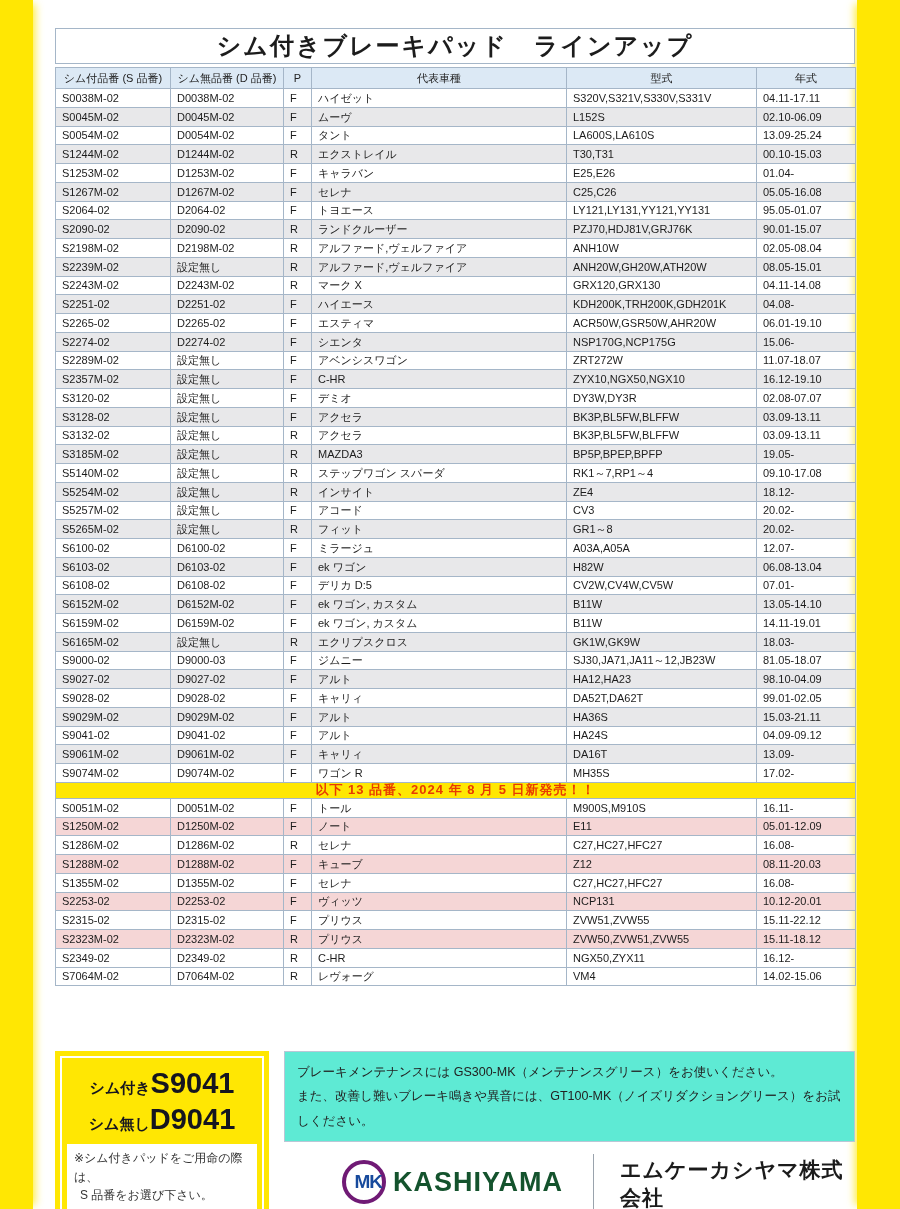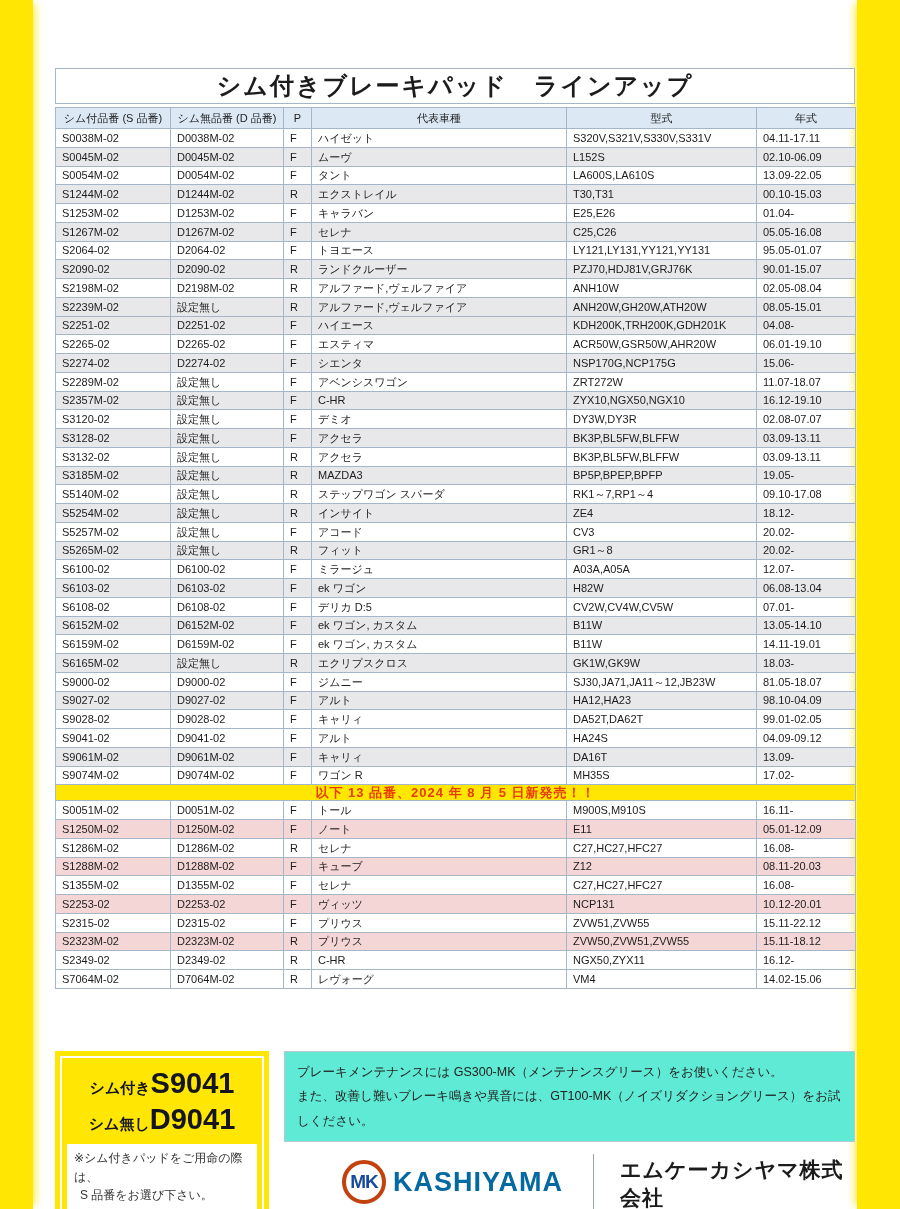--- a/index.html
+++ b/index.html
@@ -10,21 +10,21 @@
   }
   .side-strip{position:absolute;top:0;bottom:0;background:#ffe703;z-index:0;}
   .side-strip.left{left:0;width:33px;box-shadow:6px 0 8px -4px rgba(255,231,3,.8);}
   .side-strip.right{right:0;width:43px;box-shadow:-6px 0 8px -4px rgba(255,231,3,.8);}
 
   .sheet{position:absolute;left:55px;top:28px;width:800px;z-index:1;}
 
   .title-box{
     border:1px solid #a5b6c8;background:#fff;height:34px;
     display:flex;align-items:center;justify-content:center;
-    font-size:24px;font-weight:bold;letter-spacing:2px;margin-bottom:3px;margin-top:40px;
+    font-size:24px;font-weight:bold;letter-spacing:2px;margin-bottom:3px;
   }
 
   table.lineup{width:800px;border-collapse:collapse;table-layout:fixed;font-size:11px;}
   table.lineup th,table.lineup td{
     border:1px solid #a5b6c8;box-sizing:border-box;overflow:hidden;white-space:nowrap;
     padding:0 6px;height:18.76px;line-height:1.1;text-align:left;vertical-align:middle;
   }
   table.lineup thead th{
     background:#dce9f5;font-weight:normal;text-align:center;height:21px;color:#222;
   }
@@ -55,25 +55,25 @@
   }
   .promo-note .l2{padding-left:6px;}
 
   .right-col{flex:1;display:flex;flex-direction:column;}
   .info-box{
     border:1px solid #b9c7d6;background:#5eead4;padding:8px 12px;font-size:12.5px;line-height:1.95;color:#222;
   }
   .footer-row{display:flex;align-items:flex-start;margin-top:12px;}
   .logo-block{display:flex;align-items:center;gap:7px;margin-left:58px;margin-top:6px;}
   .logo-circle{
-    width:44px;height:44px;border:4px solid #c2410c;border-radius:50%;box-sizing:border-box;
-    display:flex;align-items:center;justify-content:center;flex:none;
+    width:44px;height:44px;border:4px solid #701a75;border-radius:50%;box-sizing:border-box;
+    display:flex;align-items:center;justify-content:flex-end;flex:none;
   }
   .logo-mk{font-size:19px;font-weight:900;color:#174a9c;letter-spacing:-1px;}
-  .logo-word{font-size:27px;font-weight:bold;color:#0369a1;letter-spacing:1px;}
+  .logo-word{font-size:27px;font-weight:bold;color:#14532d;letter-spacing:1px;}
   .footer-divider{width:1px;height:62px;background:#9aa3ad;margin:0 26px 0 30px;flex:none;}
   .company-name{font-size:21px;font-weight:bold;color:#1b1b1b;margin-top:2px;letter-spacing:1px;}
 </style>
 </head>
 <body>
 
 <div class="side-strip left"></div>
 <div class="side-strip right"></div>
 
 <div class="sheet">
@@ -114,21 +114,21 @@
           <td class="c-v">ムーヴ</td>
           <td class="c-m">L152S</td>
           <td class="c-y">02.10-06.09</td>
         </tr>
         <tr>
           <td class="c-s">S0054M-02</td>
           <td class="c-d">D0054M-02</td>
           <td class="c-p">F</td>
           <td class="c-v">タント</td>
           <td class="c-m">LA600S,LA610S</td>
-          <td class="c-y">13.09-22.05</td>
+          <td class="c-y">13.09-25.24</td>
         </tr>
         <tr class="alt">
           <td class="c-s">S1244M-02</td>
           <td class="c-d">D1244M-02</td>
           <td class="c-p">R</td>
           <td class="c-v">エクストレイル</td>
           <td class="c-m">T30,T31</td>
           <td class="c-y">00.10-15.03</td>
         </tr>
         <tr>
@@ -172,20 +172,28 @@
           <td class="c-y">02.05-08.04</td>
         </tr>
         <tr class="alt">
           <td class="c-s">S2239M-02</td>
           <td class="c-d">設定無し</td>
           <td class="c-p">R</td>
           <td class="c-v">アルファード,ヴェルファイア</td>
           <td class="c-m">ANH20W,GH20W,ATH20W</td>
           <td class="c-y">08.05-15.01</td>
         </tr>
+        <tr>
+          <td class="c-s">S2243M-02</td>
+          <td class="c-d">D2243M-02</td>
+          <td class="c-p">R</td>
+          <td class="c-v">マーク X</td>
+          <td class="c-m">GRX120,GRX130</td>
+          <td class="c-y">04.11-14.08</td>
+        </tr>
         <tr class="alt">
           <td class="c-s">S2251-02</td>
           <td class="c-d">D2251-02</td>
           <td class="c-p">F</td>
           <td class="c-v">ハイエース</td>
           <td class="c-m">KDH200K,TRH200K,GDH201K</td>
           <td class="c-y">04.08-</td>
         </tr>
         <tr>
           <td class="c-s">S2265-02</td>
@@ -326,41 +334,49 @@
         <tr class="alt">
           <td class="c-s">S6165M-02</td>
           <td class="c-d">設定無し</td>
           <td class="c-p">R</td>
           <td class="c-v">エクリプスクロス</td>
           <td class="c-m">GK1W,GK9W</td>
           <td class="c-y">18.03-</td>
         </tr>
         <tr>
           <td class="c-s">S9000-02</td>
-          <td class="c-d">D9000-02</td>
+          <td class="c-d">D9000-03</td>
           <td class="c-p">F</td>
           <td class="c-v">ジムニー</td>
           <td class="c-m">SJ30,JA71,JA11～12,JB23W</td>
           <td class="c-y">81.05-18.07</td>
         </tr>
         <tr class="alt">
           <td class="c-s">S9027-02</td>
           <td class="c-d">D9027-02</td>
           <td class="c-p">F</td>
           <td class="c-v">アルト</td>
           <td class="c-m">HA12,HA23</td>
           <td class="c-y">98.10-04.09</td>
         </tr>
         <tr>
           <td class="c-s">S9028-02</td>
           <td class="c-d">D9028-02</td>
           <td class="c-p">F</td>
           <td class="c-v">キャリィ</td>
           <td class="c-m">DA52T,DA62T</td>
           <td class="c-y">99.01-02.05</td>
+        </tr>
+        <tr class="alt">
+          <td class="c-s">S9029M-02</td>
+          <td class="c-d">D9029M-02</td>
+          <td class="c-p">F</td>
+          <td class="c-v">アルト</td>
+          <td class="c-m">HA36S</td>
+          <td class="c-y">15.03-21.11</td>
         </tr>
         <tr>
           <td class="c-s">S9041-02</td>
           <td class="c-d">D9041-02</td>
           <td class="c-p">F</td>
           <td class="c-v">アルト</td>
           <td class="c-m">HA24S</td>
           <td class="c-y">04.09-09.12</td>
         </tr>
         <tr class="alt">

